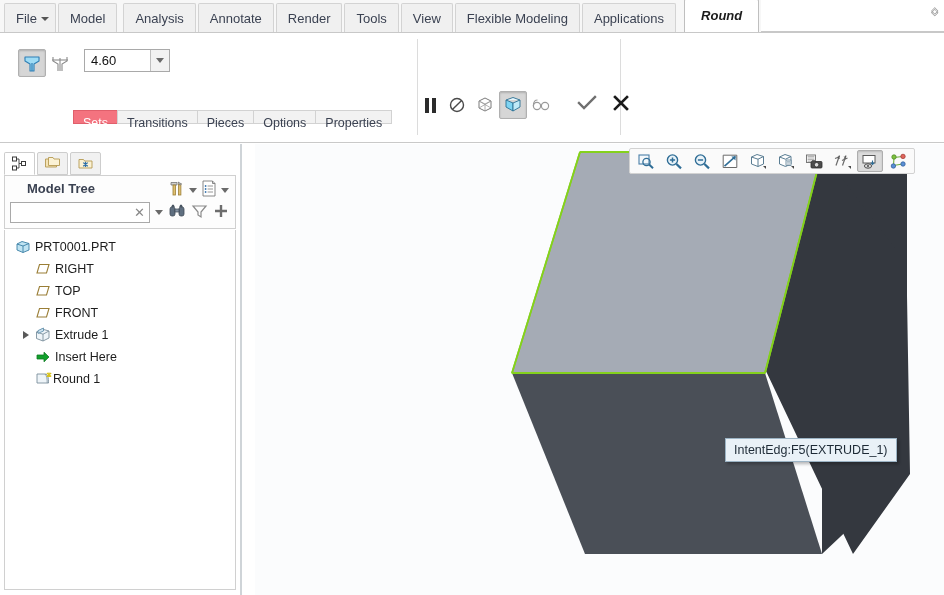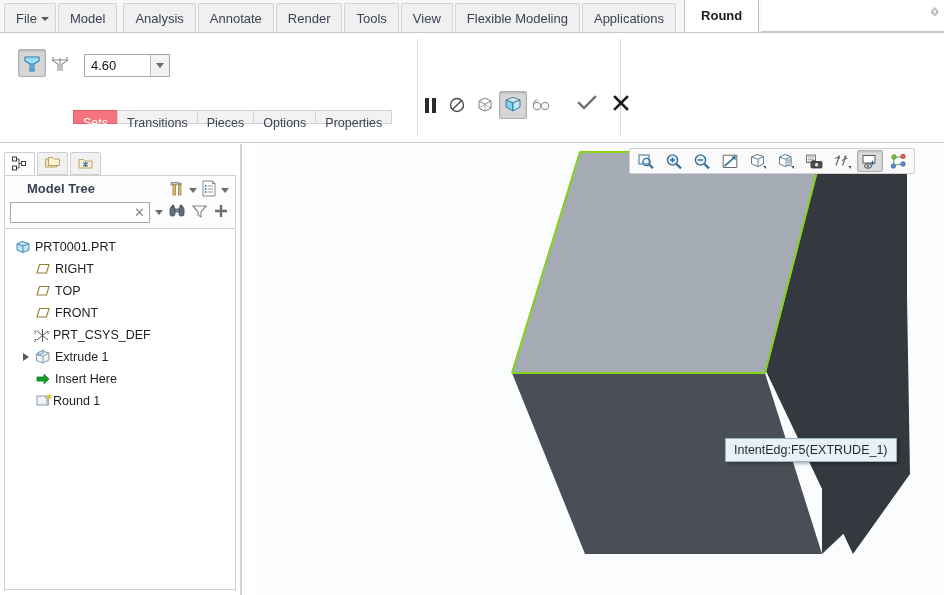--- a/index.html
+++ b/index.html
@@ -36,21 +36,21 @@
     width: 0; height: 0;
     border-left: 4px solid transparent;
     border-right: 4px solid transparent;
     border-top: 4px solid #555;
   }
   .rtab.sep { margin-right: 6px; }
   .rtab.active {
     height: 33px; line-height: 31px;
     background: #ffffff;
     border-color: #bfbfbf;
-    font-weight: bold;
+    font-style: italic; font-weight: bold;
     color: #1b1b1b;
     z-index: 3;
     margin-left: 6px;
     padding: 0 16px;
   }
   .tabstrip-filler { flex: 1; height: 32px; background: #ffffff; border-bottom: 1px solid #c8c8c8; }
   .expand-arrow {
     position: absolute; right: 6px; top: 6px;
     font-size: 10px; color: #888;
     transform: rotate(45deg);
@@ -75,21 +75,21 @@
     border: 1px solid transparent;
     border-radius: 2px;
     vertical-align: middle;
   }
   .icon-btn.pressed {
     background: #d6d6d6;
     border: 1px solid #b0b0b0;
     box-shadow: inset 0 1px 2px rgba(0,0,0,.18);
   }
 
-  .round-row { position: absolute; left: 10px; top: 12px; display: flex; align-items: flex-end; }
+  .round-row { position: absolute; left: 10px; top: 12px; display: flex; align-items: flex-start; }
   .value-field {
     margin-left: 10px;
     width: 86px; height: 23px;
     border: 1px solid #a9a9a9;
     background: #fff;
     display: flex; align-items: center;
     position: relative;
   }
   .value-field .val { font-size: 13px; color: #111; padding-left: 6px; }
   .value-field .dd {
@@ -482,31 +482,20 @@
 
       <div class="tnode" style="padding-left:28px">
         <span class="ico">
           <svg width="16" height="14" viewBox="0 0 16 14">
             <path d="M4.5 2.5 L14 2.5 L11.5 11 L2 11 Z" fill="none" stroke="#9a7e36" stroke-width="1.1"></path>
           </svg>
         </span>
         <span class="lbl">FRONT</span>
       </div>
 
-      <div class="tnode" style="padding-left:28px">
-        <span class="ico">
-          <svg width="18" height="15" viewBox="0 0 18 15">
-            <path d="M3 12 L14 3 M3 3 L14 12 M8.5 1 L8.5 14" stroke="#5a5a5a" stroke-width="1"></path>
-            <text x="0" y="5" font-size="5" fill="#3a3a3a" font-family="sans-serif">y</text>
-            <text x="0" y="14" font-size="5" fill="#3a3a3a" font-family="sans-serif">z</text>
-            <text x="13" y="5.5" font-size="5" fill="#3a3a3a" font-family="sans-serif">x</text>
-          </svg>
-        </span>
-        <span class="lbl" style="padding-left:0">PRT_CSYS_DEF</span>
-      </div>
 
       <div class="tnode" style="padding-left:14px">
         <span class="exp">
             <i></i>
           </span>
         <span class="ico">
           <svg width="18" height="16" viewBox="0 0 18 16">
             <path d="M2.5 5 L8 2 L15 4 L15 11 L9 14 L2.5 11.5 Z" fill="#eef4f8" stroke="#7a8e9c" stroke-width=".9"></path>
             <path d="M2.5 5 L9 7.2 L15 4 M9 7.2 L9 14" fill="none" stroke="#7a8e9c" stroke-width=".9"></path>
             <path d="M4 3.6 L9.5 1 L9.5 4 L4 6.4 Z" fill="#cfe3ef" stroke="#5b8ba8" stroke-width=".8"></path>

